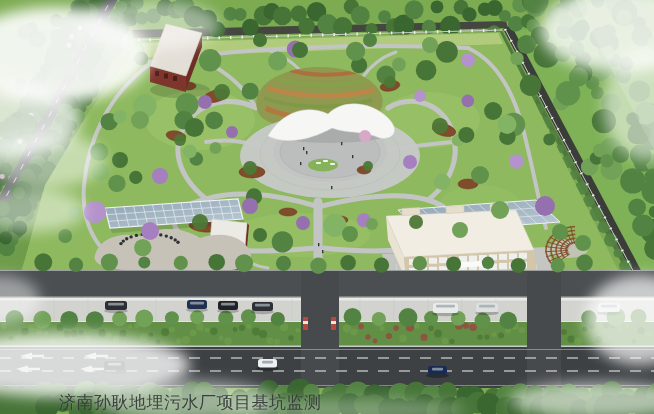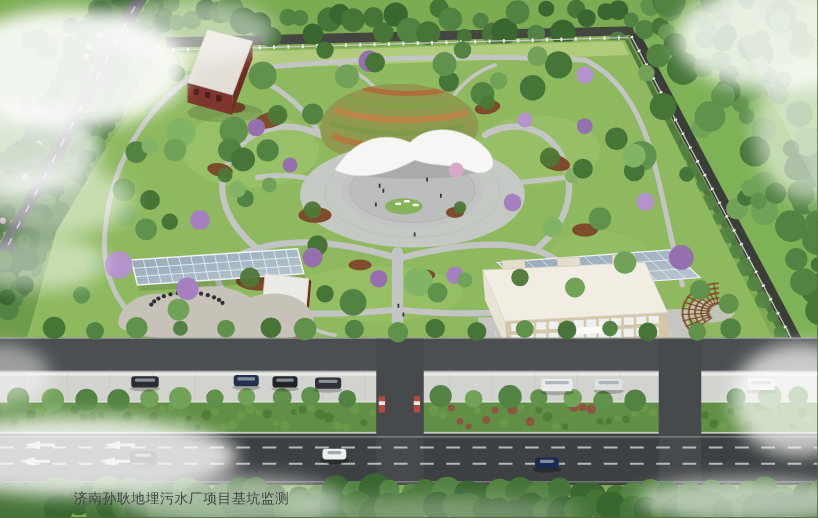--- a/index.html
+++ b/index.html
@@ -1,18 +1,18 @@
 <!DOCTYPE html>
 <html style="--base: #7daa52; --park: #8eb95f; --path: #c3c5c4; --plaza: #c6c8c7; --roadmain: #3d4143; --roadinner: #4b4f51; --sidewalk: #d2d3cf; --median: #628f46; --redwall: #7e352c; --roof: #f0ece2; --cream: #d3c6a9; --glasslight: #bccbd6; --glassdark: #8fa3b3; --wood: #8a5430; --purple: #a57fc0; --fog: #ffffff; --captioncolor: #333937;"><head>
 <meta charset="utf-8">
 <style>
   html,body{margin:0;padding:0;background:#222;}
   .stage{position:relative;width:654px;height:414px;overflow:hidden;background:var(--base,#7daa52);font-family:"Liberation Sans",sans-serif;}
   .stage svg{position:absolute;left:0;top:0;display:block;}
-  .caption{position:absolute;left:59px;top:391px;font-size:11px;letter-spacing:0.5px;
+  .caption{position:absolute;left:59px;top:391px;font-size:17px;letter-spacing:0.5px;
     color:var(--captioncolor,#333937);opacity:.92;white-space:nowrap;
     font-family:"Liberation Sans",sans-serif;text-shadow:0 0 2px rgba(255,255,255,.15);text-align:center;}
 </style>
 </head>
 <body>
 
 <div class="stage">
 <svg width="654" height="414" viewBox="0 0 654 414">
   <defs>
     <linearGradient id="glassGrad" x1="0" y1="0" x2="1" y2="1">

